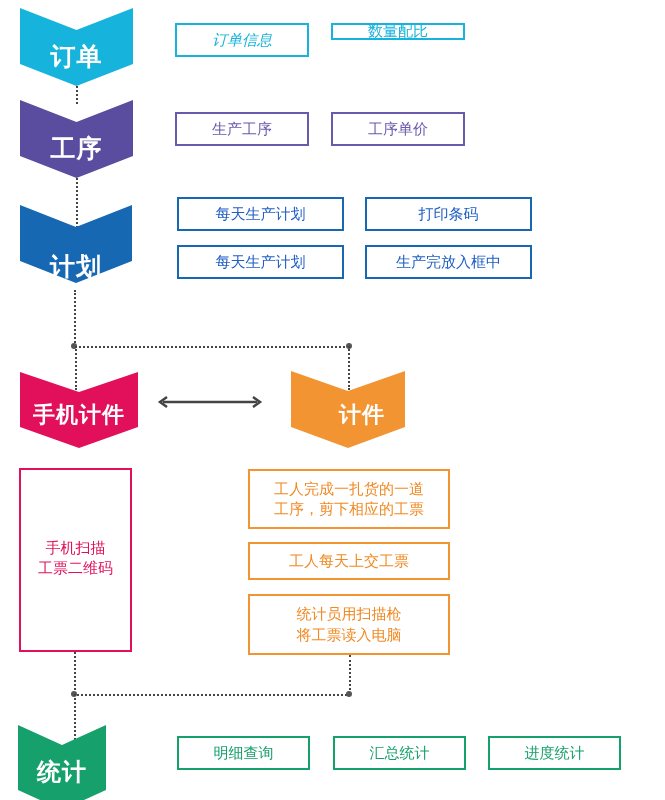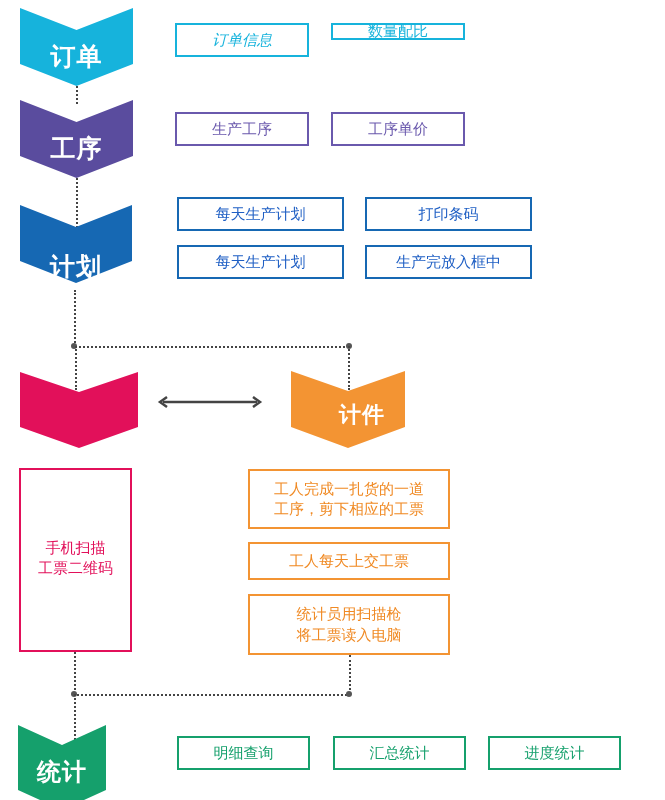--- a/index.html
+++ b/index.html
@@ -76,20 +76,21 @@
   <span>每天生产计划</span>
 </div>
 <div class="box" style="left:365px; top:245px; width:167px; height:34px; border-color:#1668b3; color:#1f5fc4;">
   <span>生产完放入框中</span>
 </div>
 
 <div class="chev" style="left:20px; top:372px; width:118px; height:76px;">
   <svg viewBox="0 0 118 76" preserveAspectRatio="none">
     <polygon points="0,0 59,20 118,0 118,55 59,76 0,55" fill="#e2105a"></polygon>
   </svg>
+  <span class="lbl" style="margin-top:10px; font-size:22px;">手机计件</span>
 </div>
 
 <div class="abs" style="left:155px; top:392px; width:110px; height:20px;">
   <svg width="110" height="20" viewBox="0 0 110 20">
     <line x1="8" y1="10" x2="102" y2="10" stroke="#444" stroke-width="2.5"></line>
     <polyline points="12,5 5,10 12,15" fill="none" stroke="#444" stroke-width="2.5"></polyline>
     <polyline points="98,5 105,10 98,15" fill="none" stroke="#444" stroke-width="2.5"></polyline>
   </svg>
 </div>
 

